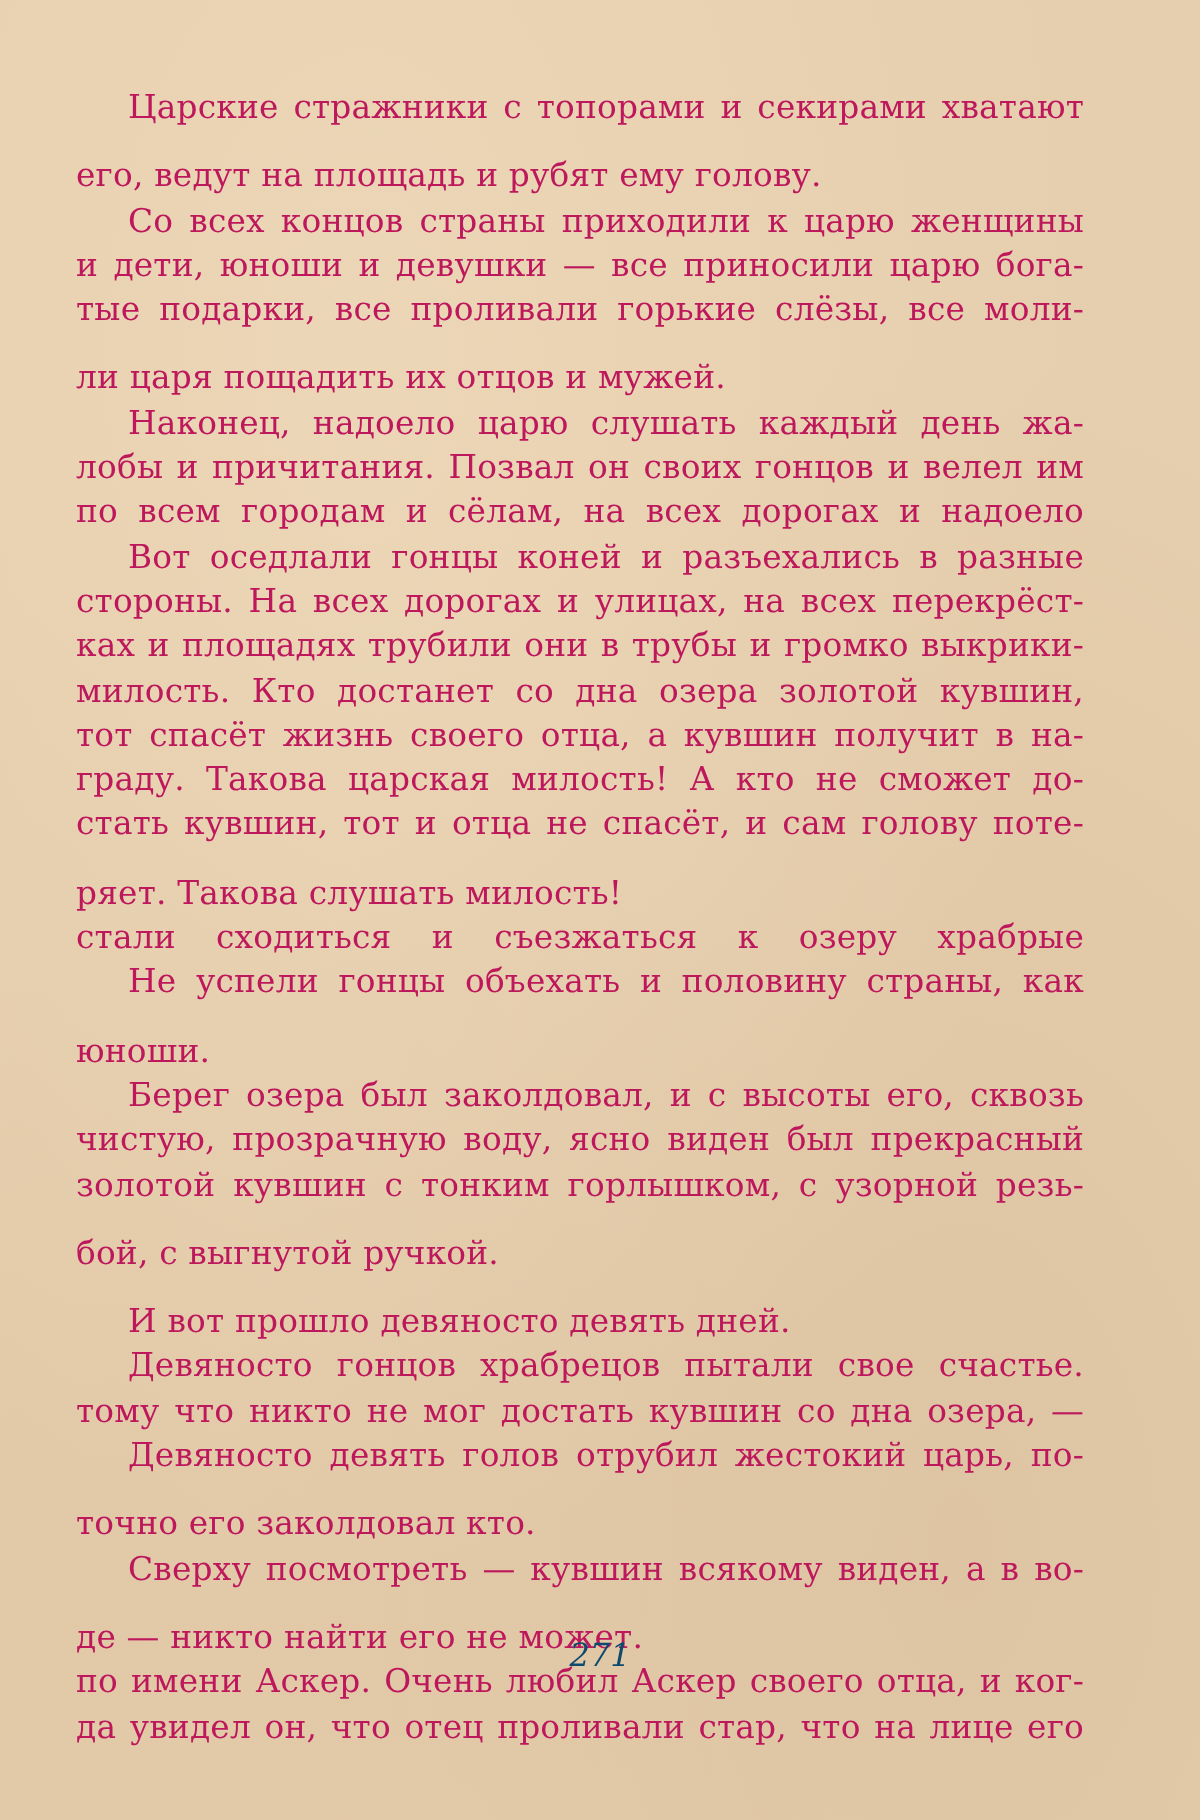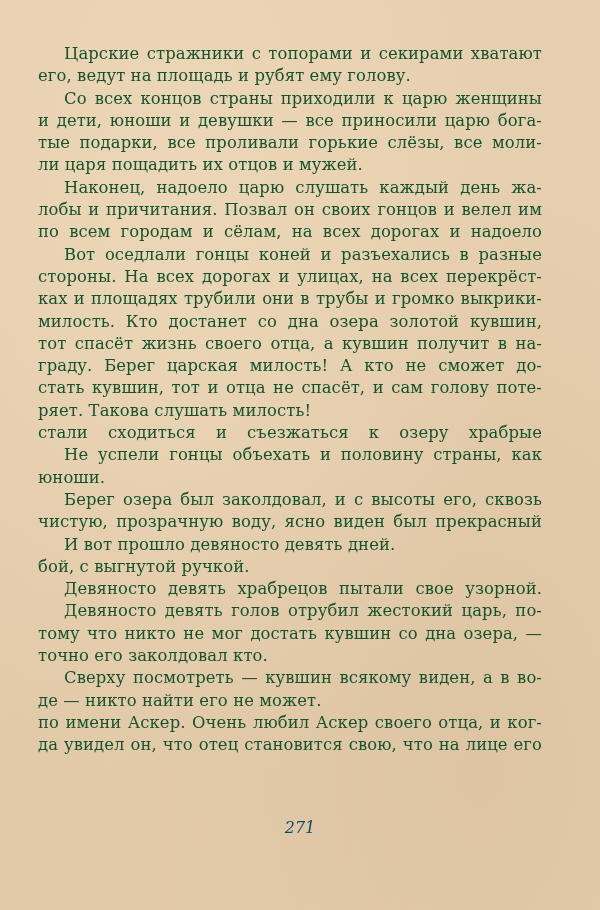--- a/index.html
+++ b/index.html
@@ -24,36 +24,37 @@
     width: 600px;
     height: 910px;
   }
   .text-block {
     position: absolute;
     left: 38px;
     top: 43px;
     width: 504px;
     font-family: "DejaVu Serif", "Liberation Serif", serif;
     font-size: 16.4px;
-    color: #14532d;
+    color: #be185d;
     letter-spacing: 0.1px;
   }
   .line {
     height: 22.3px;
     line-height: 22.3px;
     white-space: nowrap;
     text-align: justify;
     text-align-last: justify;
     overflow: hidden;
   }
   .line.indent {
     padding-left: 26px;
   }
   .line.last {
     text-align-last: left;
+    margin-top: 12px;
   }
   .page-number {
     position: absolute;
     left: 0;
     width: 600px;
     top: 818px;
     text-align: center;
     font-family: "DejaVu Serif", "Liberation Serif", serif;
     font-style: italic;
     font-size: 16px;
@@ -77,42 +78,43 @@
     <div class="line indent">Наконец, надоело царю слушать каждый день жа-</div>
     <div class="line">лобы и причитания. Позвал он своих гонцов и велел им</div>
     <div class="line">по всем городам и сёлам, на всех дорогах и надоело</div>
 
     <div class="line indent">Вот оседлали гонцы коней и разъехались в разные</div>
     <div class="line">стороны. На всех дорогах и улицах, на всех перекрёст-</div>
     <div class="line">ках и площадях трубили они в трубы и громко выкрики-</div>
 
     <div class="line">милость. Кто достанет со дна озера золотой кувшин,</div>
     <div class="line">тот спасёт жизнь своего отца, а кувшин получит в на-</div>
-    <div class="line">граду. Берег царская милость! А кто не сможет до-</div>
+    <div class="line">граду. Такова царская милость! А кто не сможет до-</div>
     <div class="line">стать кувшин, тот и отца не спасёт, и сам голову поте-</div>
     <div class="line last">ряет. Такова слушать милость!</div>
 
     <div class="line">стали сходиться и съезжаться к озеру храбрые</div>
     <div class="line indent">Не успели гонцы объехать и половину страны, как</div>
     <div class="line last">юноши.</div>
 
     <div class="line indent">Берег озера был заколдовал, и с высоты его, сквозь</div>
     <div class="line">чистую, прозрачную воду, ясно виден был прекрасный</div>
+    <div class="line">золотой кувшин с тонким горлышком, с узорной резь-</div>
+    <div class="line last">бой, с выгнутой ручкой.</div>
+
     <div class="line indent last">И вот прошло девяносто девять дней.</div>
 
-    <div class="line last">бой, с выгнутой ручкой.</div>
+    <div class="line indent">Девяносто гонцов храбрецов пытали свое счастье.</div>
 
-    <div class="line indent">Девяносто девять храбрецов пытали свое узорной.</div>
-
+    <div class="line">тому что никто не мог достать кувшин со дна озера, —</div>
     <div class="line indent">Девяносто девять голов отрубил жестокий царь, по-</div>
-    <div class="line">тому что никто не мог достать кувшин со дна озера, —</div>
     <div class="line last">точно его заколдовал кто.</div>
 
     <div class="line indent">Сверху посмотреть — кувшин всякому виден, а в во-</div>
     <div class="line last">де — никто найти его не может.</div>
 
     <div class="line">по имени Аскер. Очень любил Аскер своего отца, и ког-</div>
-    <div class="line">да увидел он, что отец становится свою, что на лице его</div>
+    <div class="line">да увидел он, что отец проливали стар, что на лице его</div>
 
   </div>
 
   <div class="page-number">271</div>
 </div>
 
 </body></html>

